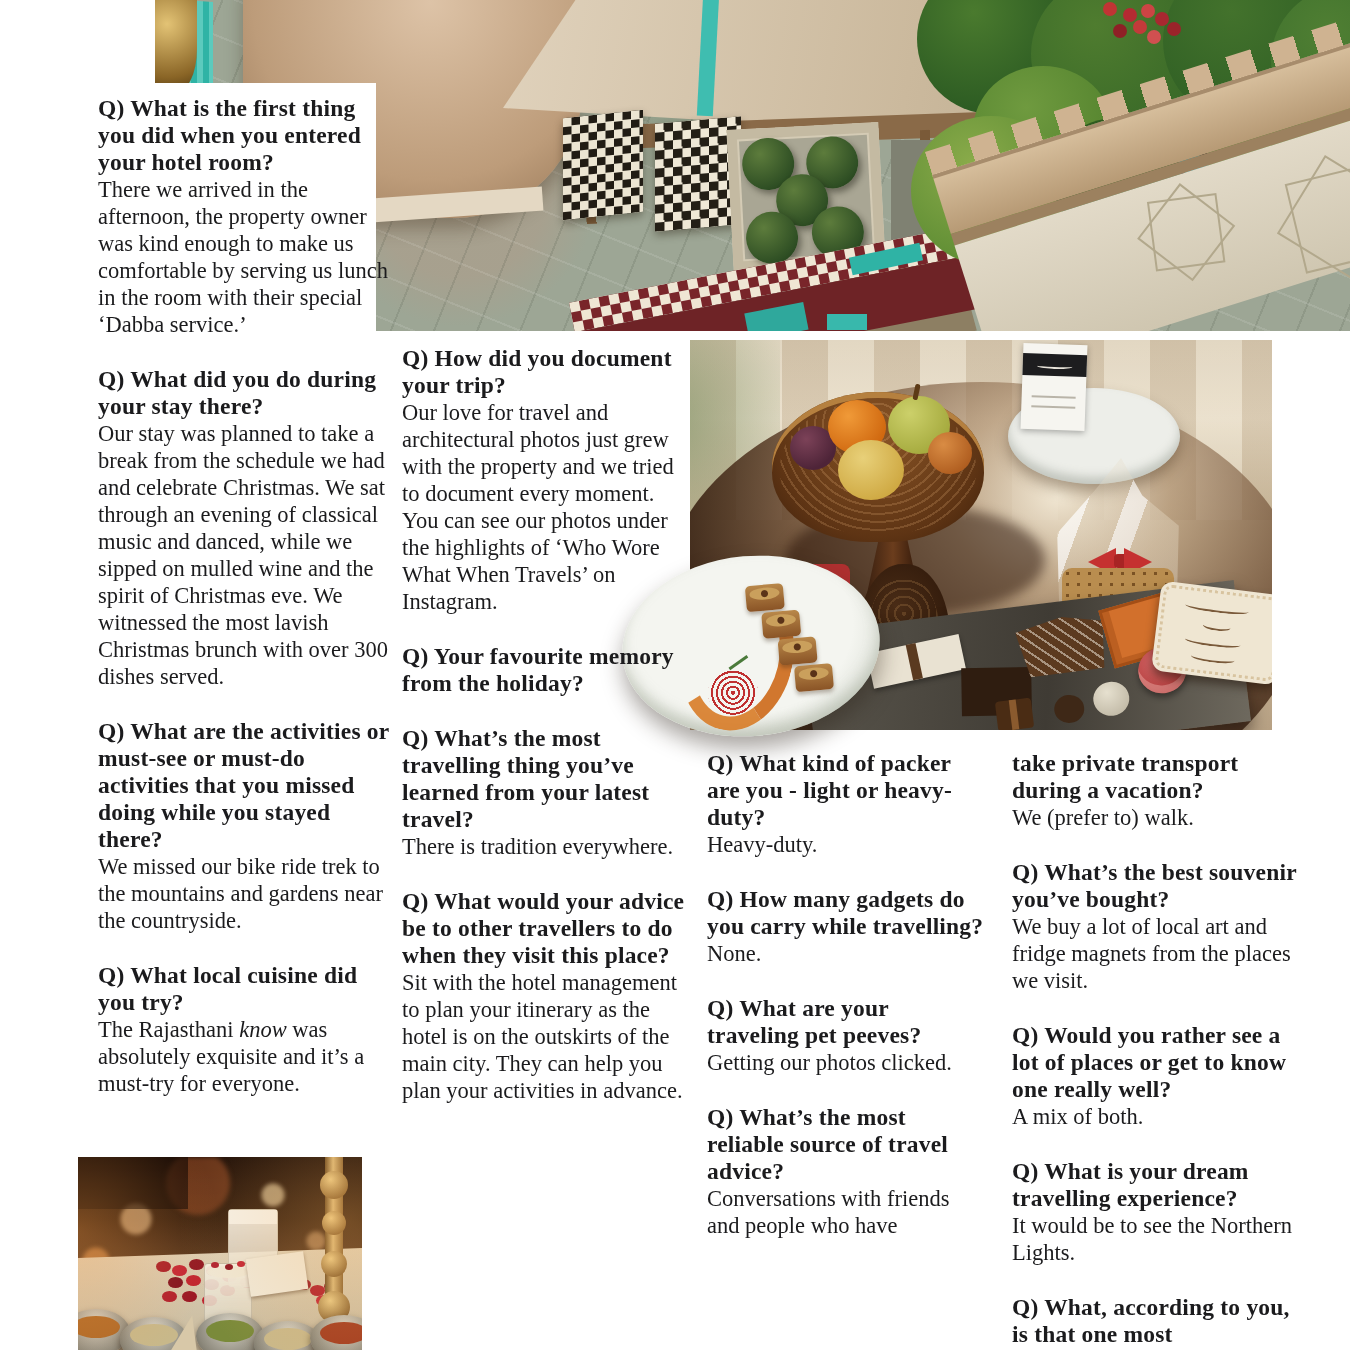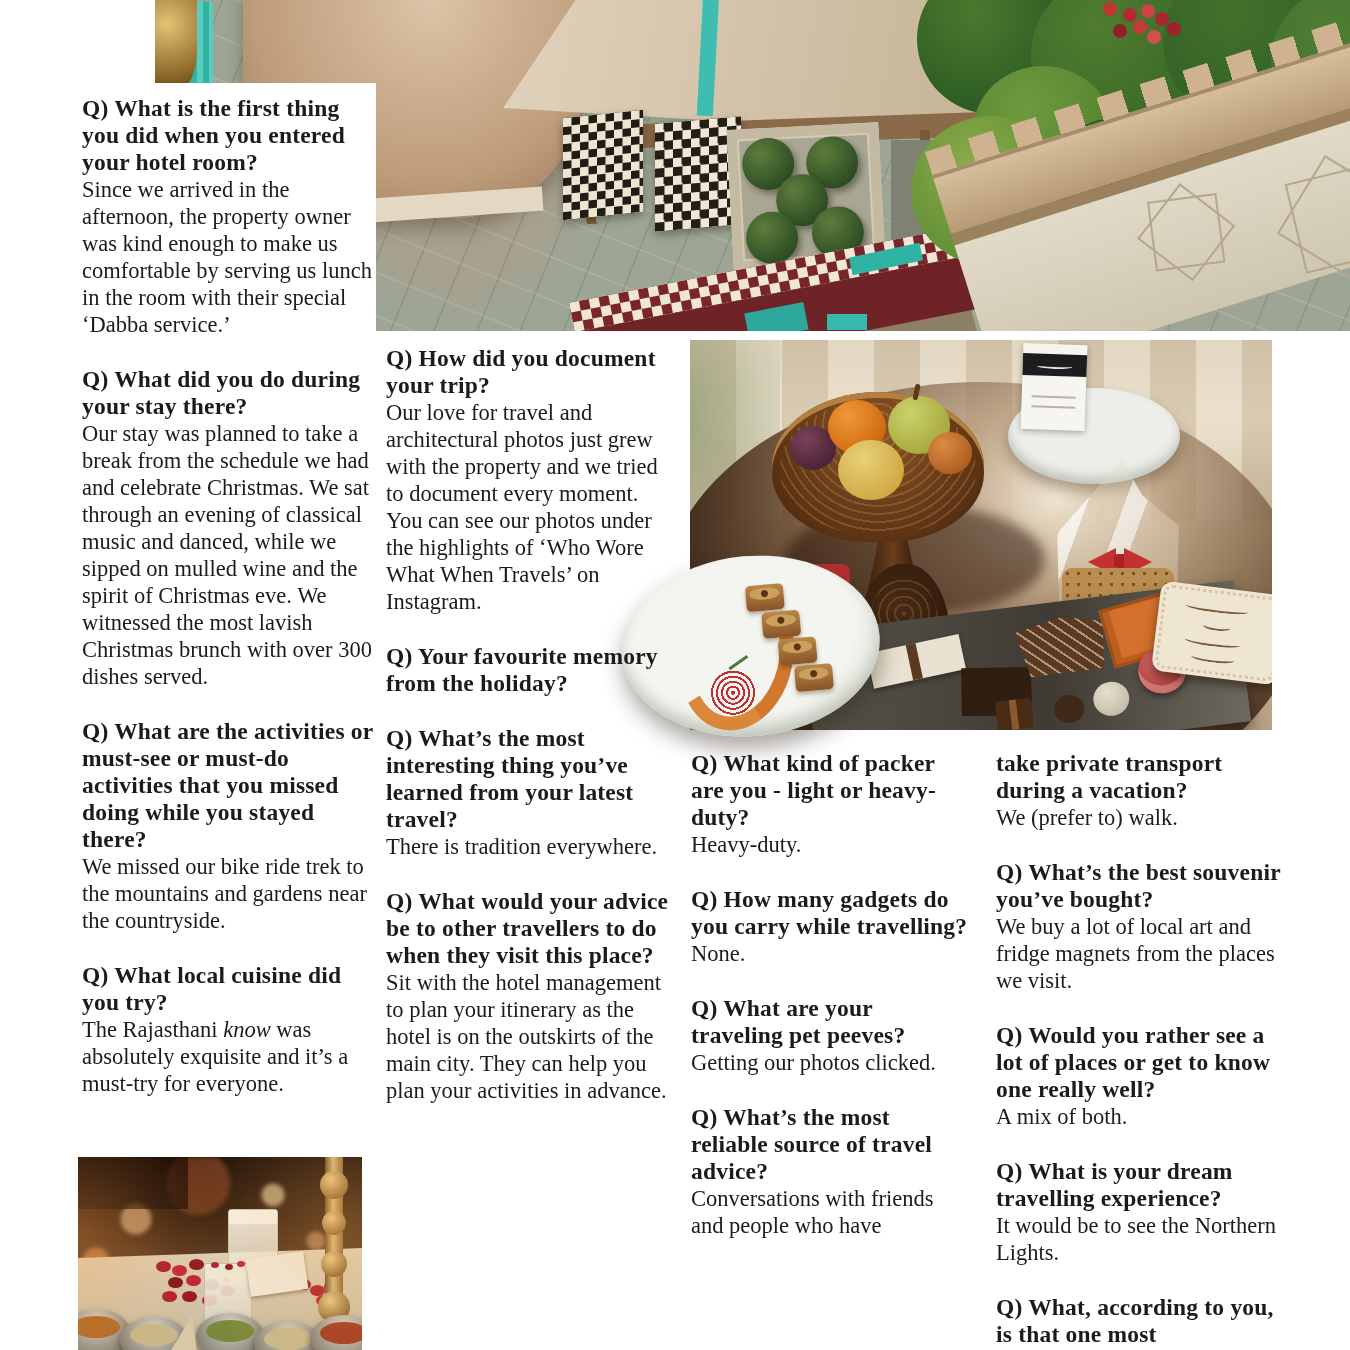--- a/index.html
+++ b/index.html
@@ -1,20 +1,20 @@
 <!DOCTYPE html>
 <html><head>
 <meta charset="utf-8">
 <style>
   html,body{margin:0;padding:0;}
   .page{position:relative;width:1350px;height:1350px;background:#ffffff;overflow:hidden;
         font-family:"Liberation Serif","DejaVu Serif",serif;color:#1b1b1d;}
 
   
-  .col{position:absolute;}
+  .col{position:absolute;margin-left:16px;}
   .col1{left:82px;top:95px;width:292px;z-index:30;}
   .col2{left:386px;top:345px;width:287px;z-index:30;}
   .col3{left:691px;top:750px;width:278px;z-index:30;}
   .col4{left:996px;top:750px;width:286px;z-index:30;}
   .qa{margin:0 0 28px 0;}
   .q{font-weight:bold;font-size:23.5px;line-height:27px;letter-spacing:.2px;}
   .a{font-size:22.5px;line-height:27px;}
   .it{font-style:italic;}
   .col1-bg{position:absolute;left:70px;top:83px;width:306px;height:1072px;background:#fff;z-index:20;}
 
@@ -335,21 +335,21 @@
     <div class="sbowl" style="left:118px;top:156px;--food:#7a8a3a;"></div>
     <div class="sbowl" style="left:176px;top:164px;--food:#c9b88a;"></div>
     <div class="sbowl" style="left:232px;top:158px;--food:#a23c20;"></div>
     <div class="cone"></div>
     <div class="pb-glow"></div>
   </div>
 
   <div class="col col1">
     <div class="qa">
       <div class="q">Q) What is the first thing you did when you entered your hotel room?</div>
-      <div class="a">Since we arrived in the afternoon, the property owner was kind enough to make us comfortable by serving us lunch in the room with their special ‘Dabba service.’</div>
+      <div class="a">There we arrived in the afternoon, the property owner was kind enough to make us comfortable by serving us lunch in the room with their special ‘Dabba service.’</div>
     </div>
     <div class="qa">
       <div class="q">Q) What did you do during your stay there?</div>
       <div class="a">Our stay was planned to take a break from the schedule we had and celebrate Christmas. We sat through an evening of classical music and danced, while we sipped on mulled wine and the spirit of Christmas eve. We witnessed the most lavish Christmas brunch with over 300 dishes served.</div>
     </div>
     <div class="qa">
       <div class="q">Q) What are the activities or must-see or must-do activities that you missed doing while you stayed there?</div>
       <div class="a">We missed our bike ride trek to the mountains and gardens near the countryside.</div>
     </div>
     <div class="qa">
@@ -360,21 +360,21 @@
 
   <div class="col col2">
     <div class="qa">
       <div class="q">Q) How did you document your trip?</div>
       <div class="a">Our love for travel and architectural photos just grew with the property and we tried to document every moment. You can see our photos under the highlights of ‘Who Wore What When Travels’ on Instagram.</div>
     </div>
     <div class="qa">
       <div class="q">Q) Your favourite memory from the holiday?</div>
     </div>
     <div class="qa">
-      <div class="q">Q) What’s the most interesting thing you’ve learned from your latest travel?</div>
+      <div class="q">Q) What’s the most travelling thing you’ve learned from your latest travel?</div>
       <div class="a">There is tradition everywhere.</div>
     </div>
     <div class="qa">
       <div class="q">Q) What would your advice be to other travellers to do when they visit this place?</div>
       <div class="a">Sit with the hotel management to plan your itinerary as the hotel is on the outskirts of the main city. They can help you plan your activities in advance.</div>
     </div>
   </div>
 
   <div class="col col3">
     <div class="qa">

